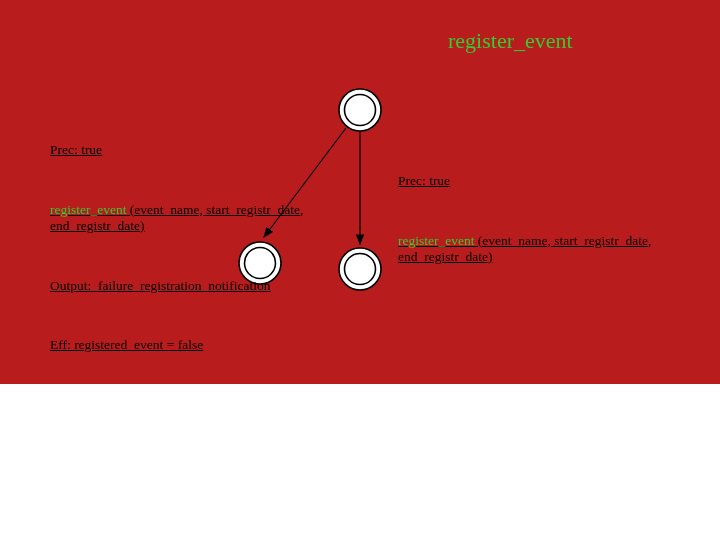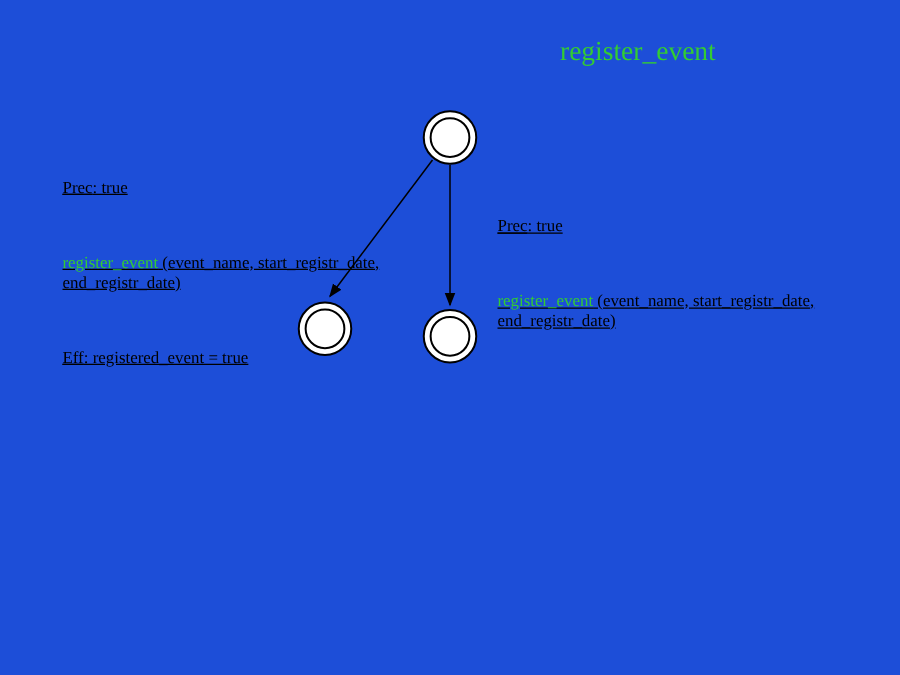--- a/index.html
+++ b/index.html
@@ -3,22 +3,22 @@
 <meta charset="utf-8">
 <style>
   html, body {
     margin: 0;
     padding: 0;
     background: #ffffff;
   }
   .slide {
     position: relative;
     width: 720px;
-    height: 540px;
-    background: #1d4ed8;
+    height: 384px;
+    background: #b91c1c;
     overflow: hidden;
     font-family: "Liberation Serif", serif;
     color: #000000;
   }
   .title {
     position: absolute;
     left: 448px;
     top: 28px;
     margin: 0;
     font-size: 22px;
@@ -76,21 +76,22 @@
     <g>
       <circle cx="360" cy="269" r="21" fill="#ffffff" stroke="#000000" stroke-width="1.6"></circle>
       <circle cx="360" cy="269" r="15.5" fill="none" stroke="#000000" stroke-width="1.6"></circle>
     </g>
   </svg>
 
   <div class="annotation left">
     <p><span class="u">Prec</span><span>: true</span></p>
     <p><span class="green">register_event</span><span> (event_name, start_registr_date,
 end_registr_date)</span></p>
-    <p><span class="u">Eff</span><span>: registered_event = true</span></p>
+    <p><span class="u">Output</span><span>:  failure_registration_notification</span></p>
+    <p><span class="u">Eff</span><span>: registered_event = false</span></p>
   </div>
 
   <div class="annotation right">
     <p><span class="u">Prec</span><span>: true</span></p>
     <p><span class="green">register_event</span><span> (event_name, start_registr_date,
 end_registr_date)</span></p>
   </div>
 
 </div>
 

